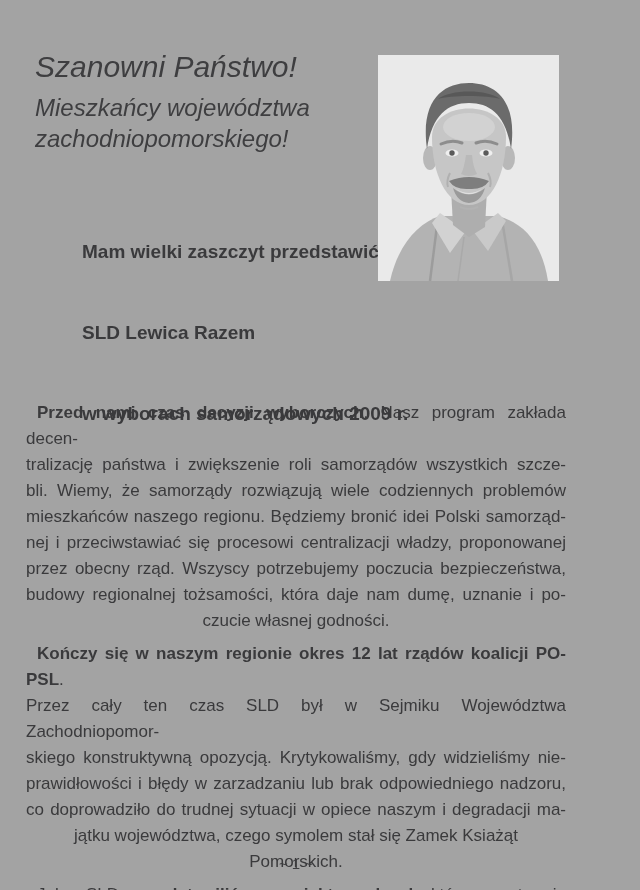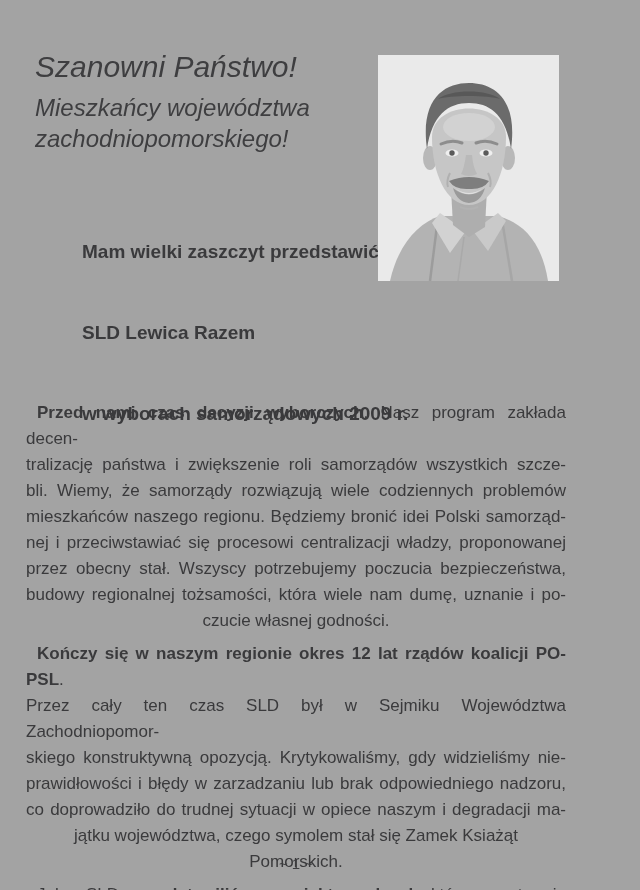--- a/index.html
+++ b/index.html
@@ -116,22 +116,22 @@
     </svg>
   </div>
 
   <main class="body-text">
       <div class="paragraph">
         <div class="line just indent"><span class="b">Przed nami czas decyzji wyborczych</span><span>. Nasz program zakłada decen-</span></div>
         <div class="line just"><span>tralizację państwa i zwiększenie roli samorządów wszystkich szcze-</span></div>
         <div class="line just"><span>bli. Wiemy, że samorządy rozwiązują wiele codziennych problemów</span></div>
         <div class="line just"><span>mieszkańców naszego regionu. Będziemy bronić idei Polski samorząd-</span></div>
         <div class="line just"><span>nej i przeciwstawiać się procesowi centralizacji władzy, proponowanej</span></div>
-        <div class="line just"><span>przez obecny stał. Wszyscy potrzebujemy poczucia bezpieczeństwa,</span></div>
-        <div class="line just"><span>budowy regionalnej tożsamości, która wiele nam dumę, uznanie i po-</span></div>
+        <div class="line just"><span>przez obecny rząd. Wszyscy potrzebujemy poczucia bezpieczeństwa,</span></div>
+        <div class="line just"><span>budowy regionalnej tożsamości, która daje nam dumę, uznanie i po-</span></div>
         <div class="line"><span>czucie własnej godności.</span></div>
       </div>
       <div class="paragraph">
         <div class="line just indent"><span class="b">Kończy się w naszym regionie okres 12 lat rządów koalicji PO-PSL</span><span>.</span></div>
         <div class="line just"><span>Przez cały ten czas SLD był w Sejmiku Województwa Zachodniopomor-</span></div>
         <div class="line just"><span>skiego konstruktywną opozycją. Krytykowaliśmy, gdy widzieliśmy nie-</span></div>
         <div class="line just"><span>prawidłowości i błędy w zarzadzaniu lub brak odpowiedniego nadzoru,</span></div>
         <div class="line just"><span>co doprowadziło do trudnej sytuacji w opiece naszym i degradacji ma-</span></div>
         <div class="line"><span>jątku województwa, czego symolem stał się Zamek Ksiażąt Pomorskich.</span></div>
       </div>

